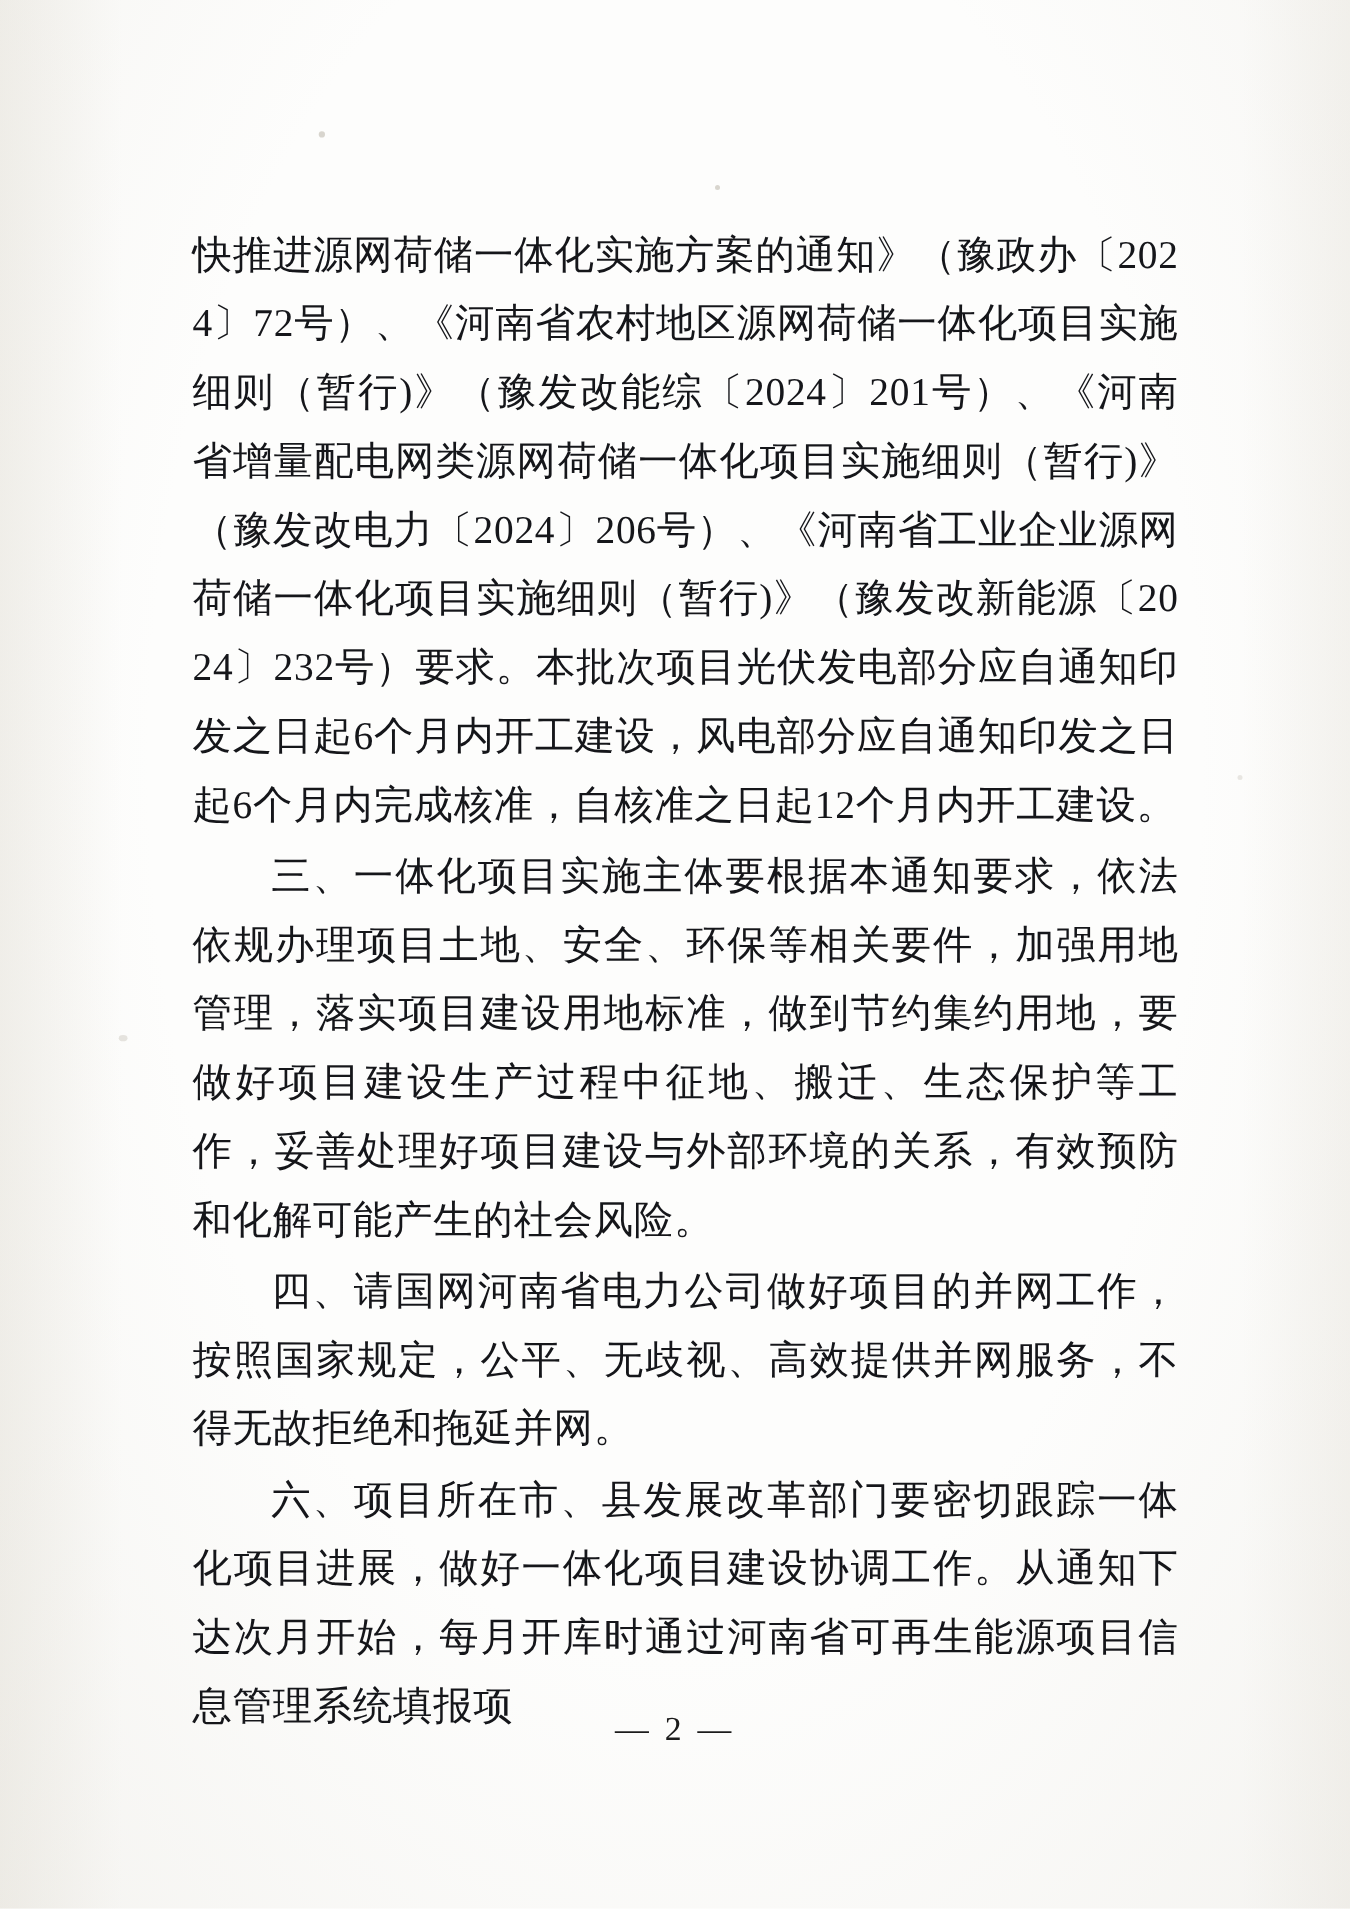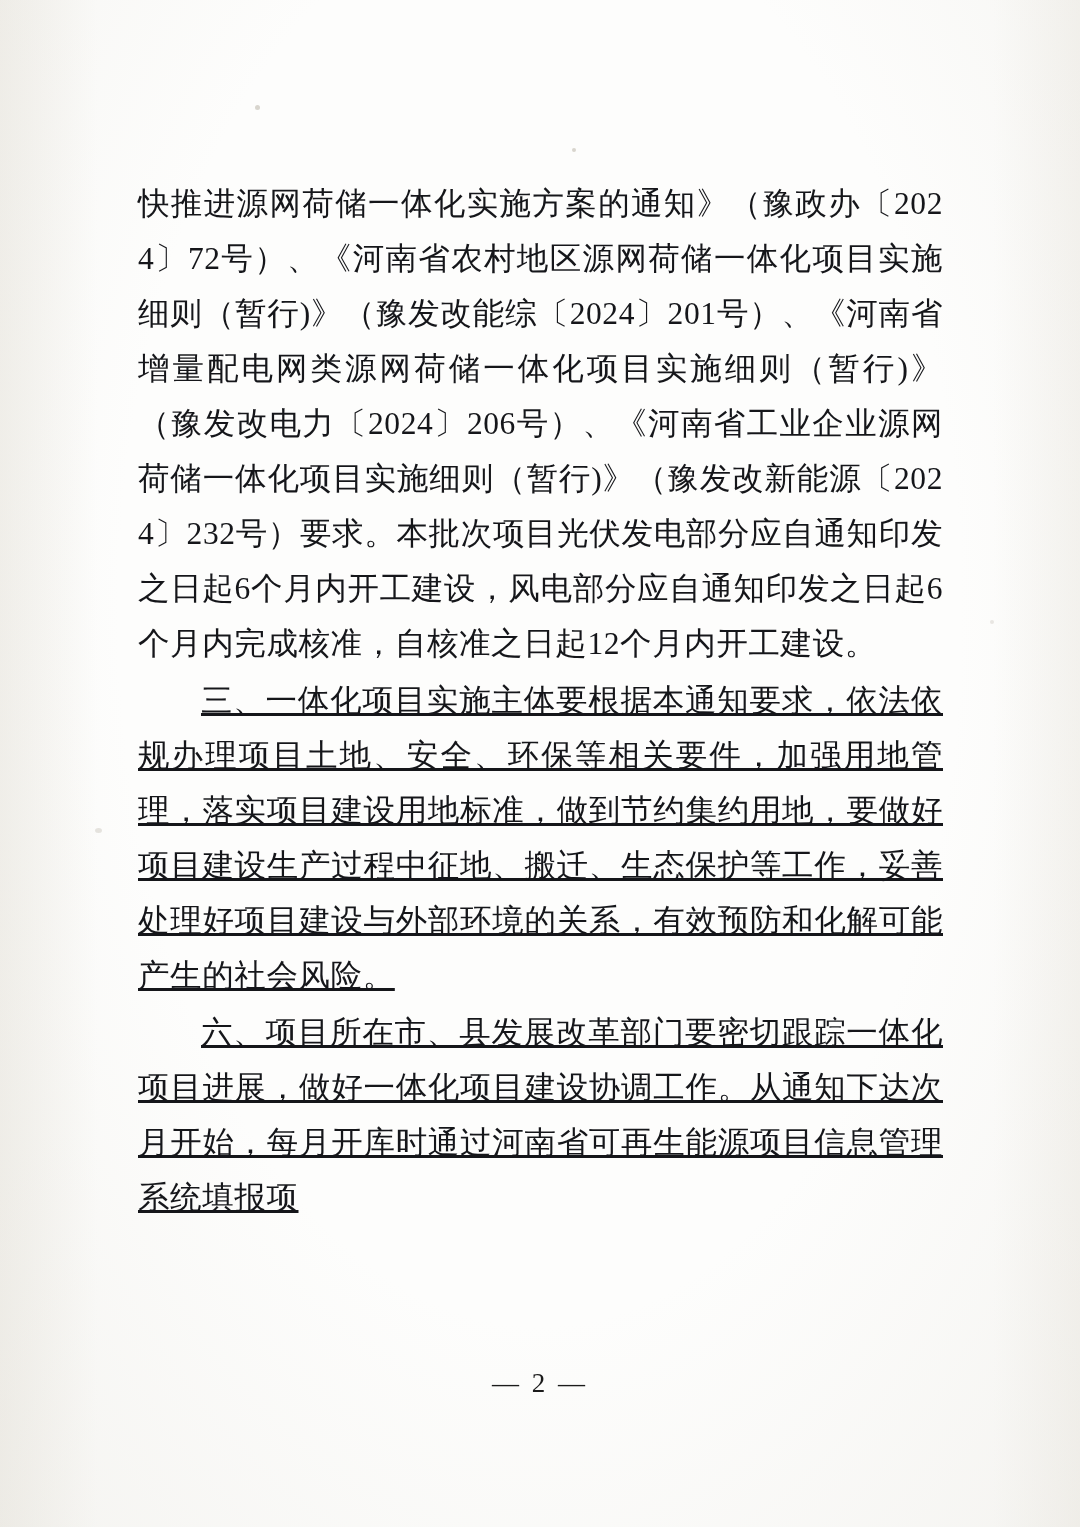--- a/index.html
+++ b/index.html
@@ -36,32 +36,31 @@
     opacity: .55;
     pointer-events: none;
   }
   .content {
     position: absolute;
     left: 138px;
     top: 176px;
     width: 805px;
   }
   p {
-    margin: 0 0 2px 0;
+    margin: 0 0 2px 16px;
     font-size: 31.5px;
     line-height: 55px;
     letter-spacing: 0.6px;
     text-align: justify;
     text-justify: inter-ideograph;
     word-break: break-all;
     color: #15161a;
   }
   p.indent {
     text-indent: 63px;
-    text-decoration: underline;
   }
   .footer {
     position: absolute;
     left: 0;
     right: 0;
     top: 1368px;
     text-align: center;
   }
   .footer .pageno {
     font-size: 27px;
@@ -77,19 +76,20 @@
   <div class="paper-tint"></div>
 
   <div class="speck" style="left:255px; top:105px; width:5px; height:5px;"></div>
   <div class="speck" style="left:572px; top:148px; width:4px; height:4px;"></div>
   <div class="speck" style="left:95px; top:828px; width:7px; height:5px; opacity:.35;"></div>
   <div class="speck" style="left:990px; top:620px; width:4px; height:4px; opacity:.3;"></div>
 
   <div class="content">
     <p class="body-text">快推进源网荷储一体化实施方案的通知》（豫政办〔2024〕72号）、《河南省农村地区源网荷储一体化项目实施细则（暂行)》（豫发改能综〔2024〕201号）、《河南省增量配电网类源网荷储一体化项目实施细则（暂行)》（豫发改电力〔2024〕206号）、《河南省工业企业源网荷储一体化项目实施细则（暂行)》（豫发改新能源〔2024〕232号）要求。本批次项目光伏发电部分应自通知印发之日起6个月内开工建设，风电部分应自通知印发之日起6个月内完成核准，自核准之日起12个月内开工建设。</p>
     <p class="body-text indent">三、一体化项目实施主体要根据本通知要求，依法依规办理项目土地、安全、环保等相关要件，加强用地管理，落实项目建设用地标准，做到节约集约用地，要做好项目建设生产过程中征地、搬迁、生态保护等工作，妥善处理好项目建设与外部环境的关系，有效预防和化解可能产生的社会风险。</p>
+    <p class="body-text indent">四、请国网河南省电力公司做好项目的并网工作，按照国家规定，公平、无歧视、高效提供并网服务，不得无故拒绝和拖延并网。</p>
     <p class="body-text indent">六、项目所在市、县发展改革部门要密切跟踪一体化项目进展，做好一体化项目建设协调工作。从通知下达次月开始，每月开库时通过河南省可再生能源项目信息管理系统填报项</p>
   </div>
 
   <div class="footer">
     <span class="pageno">— 2 —</span>
   </div>
 </div>
 
 </body></html>

